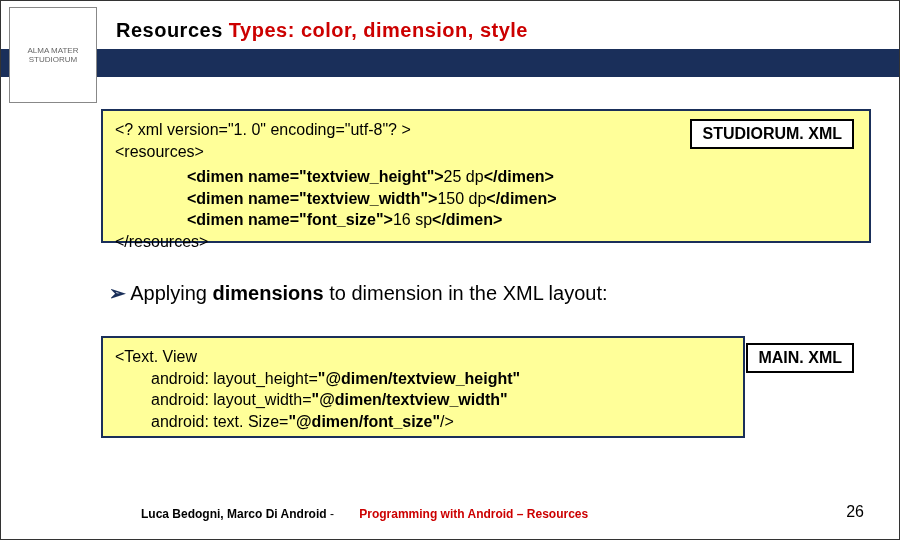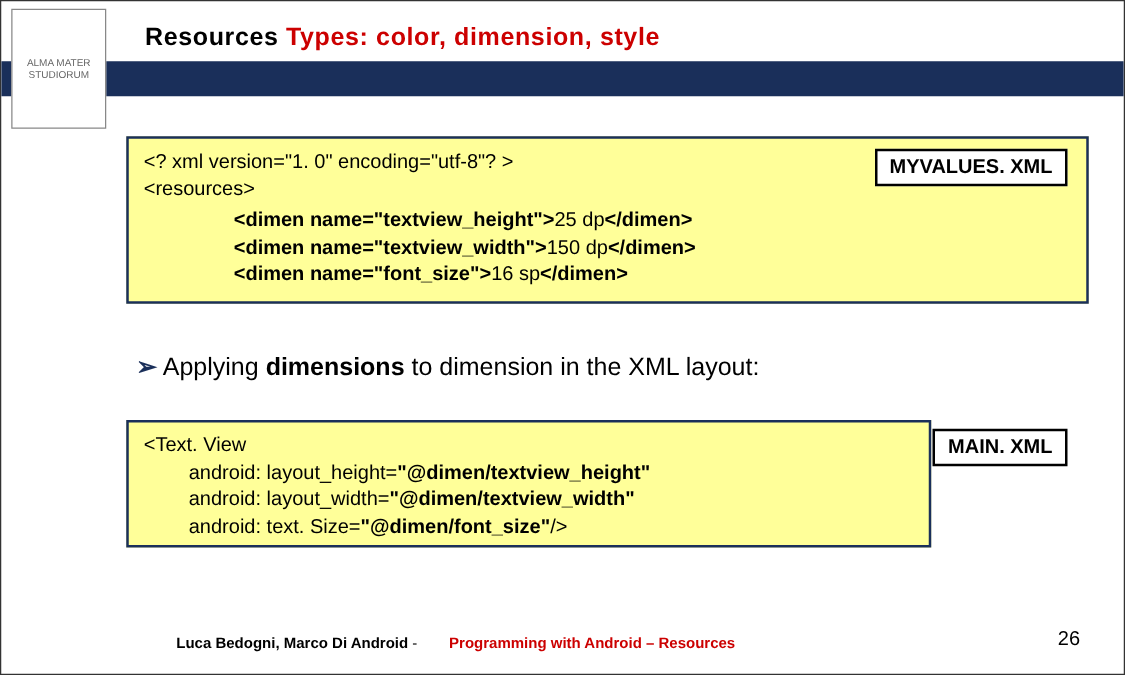--- a/index.html
+++ b/index.html
@@ -27,21 +27,21 @@
     font-size: 20px;
     font-weight: bold;
     color: #c00;
     letter-spacing: 0.5px;
   }
   .title .black { color: #000; }
   .logo {
     position: absolute;
     top: 6px;
     left: 8px;
-    width: 76px;
+    width: 88px;
     height: 96px;
     background: #fff;
     border: 1px solid #888;
     display: flex;
     align-items: center;
     justify-content: center;
     font-size: 8px;
     color: #666;
     text-align: center;
     padding: 2px;
@@ -108,24 +108,25 @@
   <span class="black">Resources </span><span>Types: color, dimension, style</span>
 </div>
 
 <div class="code-box box1">
   <div>&lt;? xml version="1. 0" encoding="utf-8"? &gt;</div>
   <div>&lt;resources&gt;</div>
   <div style="height:4px"></div>
   <span class="indent"><span class="bold">&lt;dimen name="textview_height"&gt;</span><span>25 dp</span><span class="bold">&lt;/dimen&gt;</span></span>
   <span class="indent"><span class="bold">&lt;dimen name="textview_width"&gt;</span><span>150 dp</span><span class="bold">&lt;/dimen&gt;</span></span>
   <span class="indent"><span class="bold">&lt;dimen name="font_size"&gt;</span><span>16 sp</span><span class="bold">&lt;/dimen&gt;</span></span>
+  <div>&lt;/resources&gt;</div>
 </div>
 
 <div class="file-badge badge1">
-  <span>MYVALUES. XML</span>
+  <span>STUDIORUM. XML</span>
 </div>
 
 <div class="bullet-line">
   <span class="arrow">➢</span><span class="normal"> Applying </span><span class="bold">dimensions</span><span class="normal"> to dimension in the XML layout:</span>
 </div>
 
 <div class="code-box box2">
   <div>&lt;Text. View</div>
   <div style="padding-left:36px"><span>android: layout_height=</span><span class="bold">"@dimen/textview_height"</span></div>
   <div style="padding-left:36px"><span>android: layout_width=</span><span class="bold">"@dimen/textview_width"</span></div>

